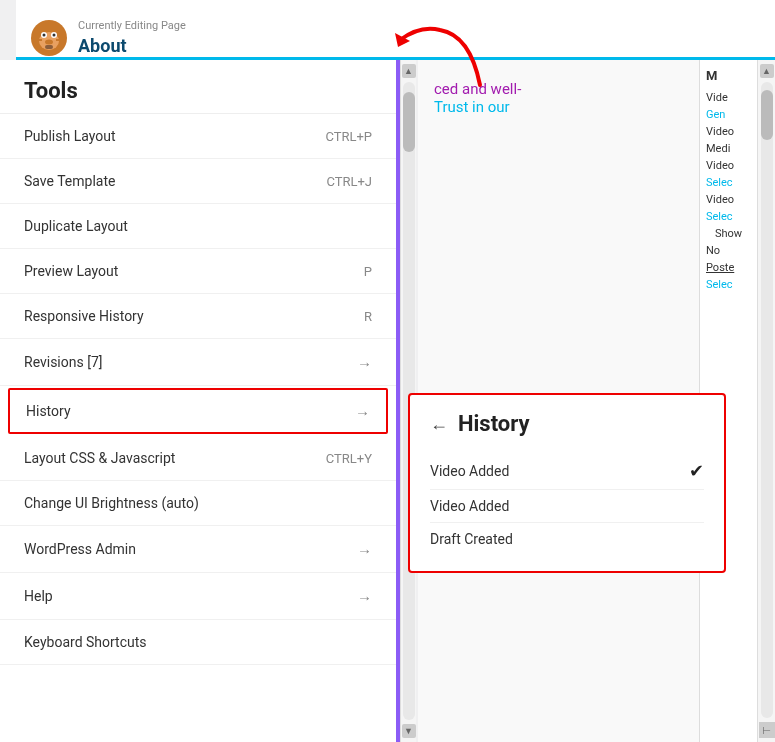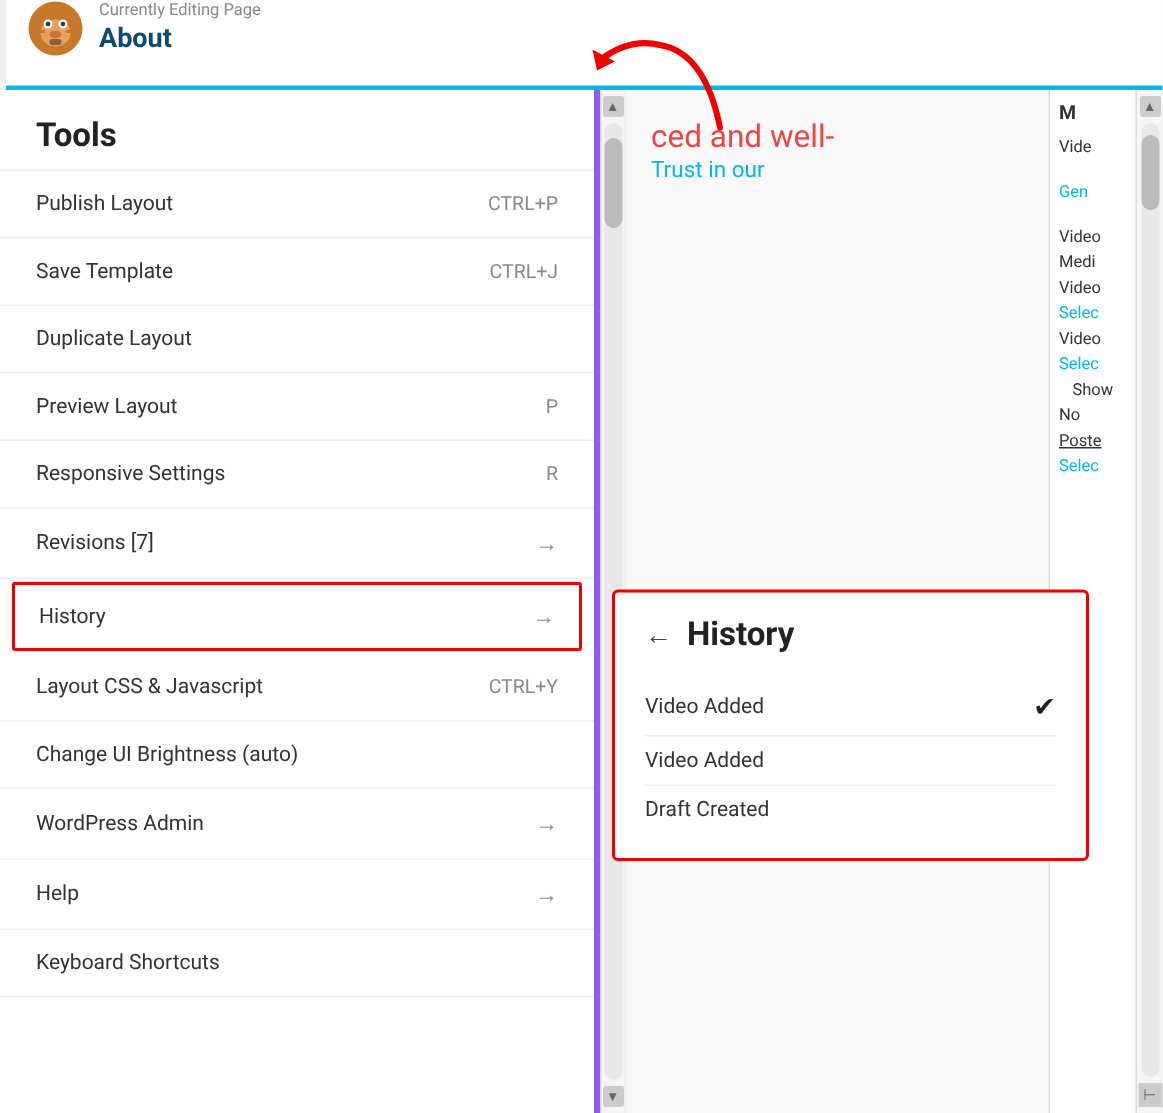--- a/index.html
+++ b/index.html
@@ -8,26 +8,26 @@
       background: #f0f0f1;
       width: 775px;
       height: 742px;
       overflow: hidden;
       position: relative;
     }
 
     
     .top-bar {
       position: absolute;
-      top: 0; left: 4px; right: 0;
+      top: 0; left: 16px; right: 0;
       height: 60px;
       background: #fff;
       border-bottom: 3px solid #00b9eb;
       display: flex;
-      align-items: flex-start;
+      align-items: flex-end;
       padding: 0 14px;
       z-index: 100;
     }
     .top-bar-logo {
       width: 38px;
       height: 38px;
       margin-right: 10px;
       flex-shrink: 0;
     }
     .top-bar-title-group {
@@ -278,21 +278,21 @@
     <span>Duplicate Layout</span>
     <span class="shortcut"></span>
   </div>
 
   <div class="tools-menu-item">
     <span>Preview Layout</span>
     <span class="shortcut">P</span>
   </div>
 
   <div class="tools-menu-item">
-    <span>Responsive Settings</span>
+    <span>Responsive History</span>
     <span class="shortcut">R</span>
   </div>
 
   <div class="tools-menu-item">
     <span>Revisions [7]</span>
     <span class="arrow">→</span>
   </div>
 
   <div class="tools-menu-item highlighted">
     <span>History</span>
@@ -327,29 +327,29 @@
 <div class="scrollbar-area" style="left: 400px; width: 16px; top: 60px; bottom: 0; right: auto;">
   <div class="scrollbar-thumb-up">▲</div>
   <div class="scrollbar-track">
     <div class="scrollbar-thumb"></div>
   </div>
   <div class="scrollbar-thumb-down">▼</div>
 </div>
 
 <div class="right-panel" style="left: 418px; right: 75px;">
   <div class="right-panel-content">
-    <p style="color:#ef4444; font-size:21px;">ced and well-</p>
+    <p style="color:#a21caf; font-size:15px;">ced and well-</p>
     <p style="color:#00b9eb; font-size:15px; cursor:pointer;">Trust in our</p>
   </div>
 </div>
 
 <div class="right-sidebar" style="right: 18px; width: 58px; top: 60px; bottom: 0; position: absolute; background: #fff; border-left: 1px solid #ddd; z-index: 5; padding: 8px 6px; overflow: hidden;">
   <div style="font-weight:700; font-size:13px; color:#333; margin-bottom:8px;">M</div>
   <div style="font-size:11px; color:#333; margin: 4px 0;">Vide</div>
-  <div style="font-size:11px; color:#00b9eb; margin: 17px 0; cursor:pointer;">Gen</div>
+  <div style="font-size:11px; color:#00b9eb; margin: 4px 0; cursor:pointer;">Gen</div>
   <div style="font-size:11px; color:#333; margin: 4px 0;">Video</div>
   <div style="font-size:11px; color:#333; margin: 4px 0;">Medi</div>
   <div style="font-size:11px; color:#333; margin: 4px 0;">Video</div>
   <div style="font-size:11px; color:#00b9eb; margin: 4px 0; cursor:pointer;">Selec</div>
   <div style="font-size:11px; color:#333; margin: 4px 0;">Video</div>
   <div style="font-size:11px; color:#00b9eb; margin: 4px 0; cursor:pointer;">Selec</div>
   <div style="font-size:11px; color:#333; margin: 4px 0; text-align: center;">Show</div>
   <div style="font-size:11px; color:#333; margin: 4px 0;">No</div>
   <div style="font-size:11px; color:#333; margin: 4px 0; text-decoration: underline;">Poste</div>
   <div style="font-size:11px; color:#00b9eb; margin: 4px 0; cursor:pointer;">Selec</div>

